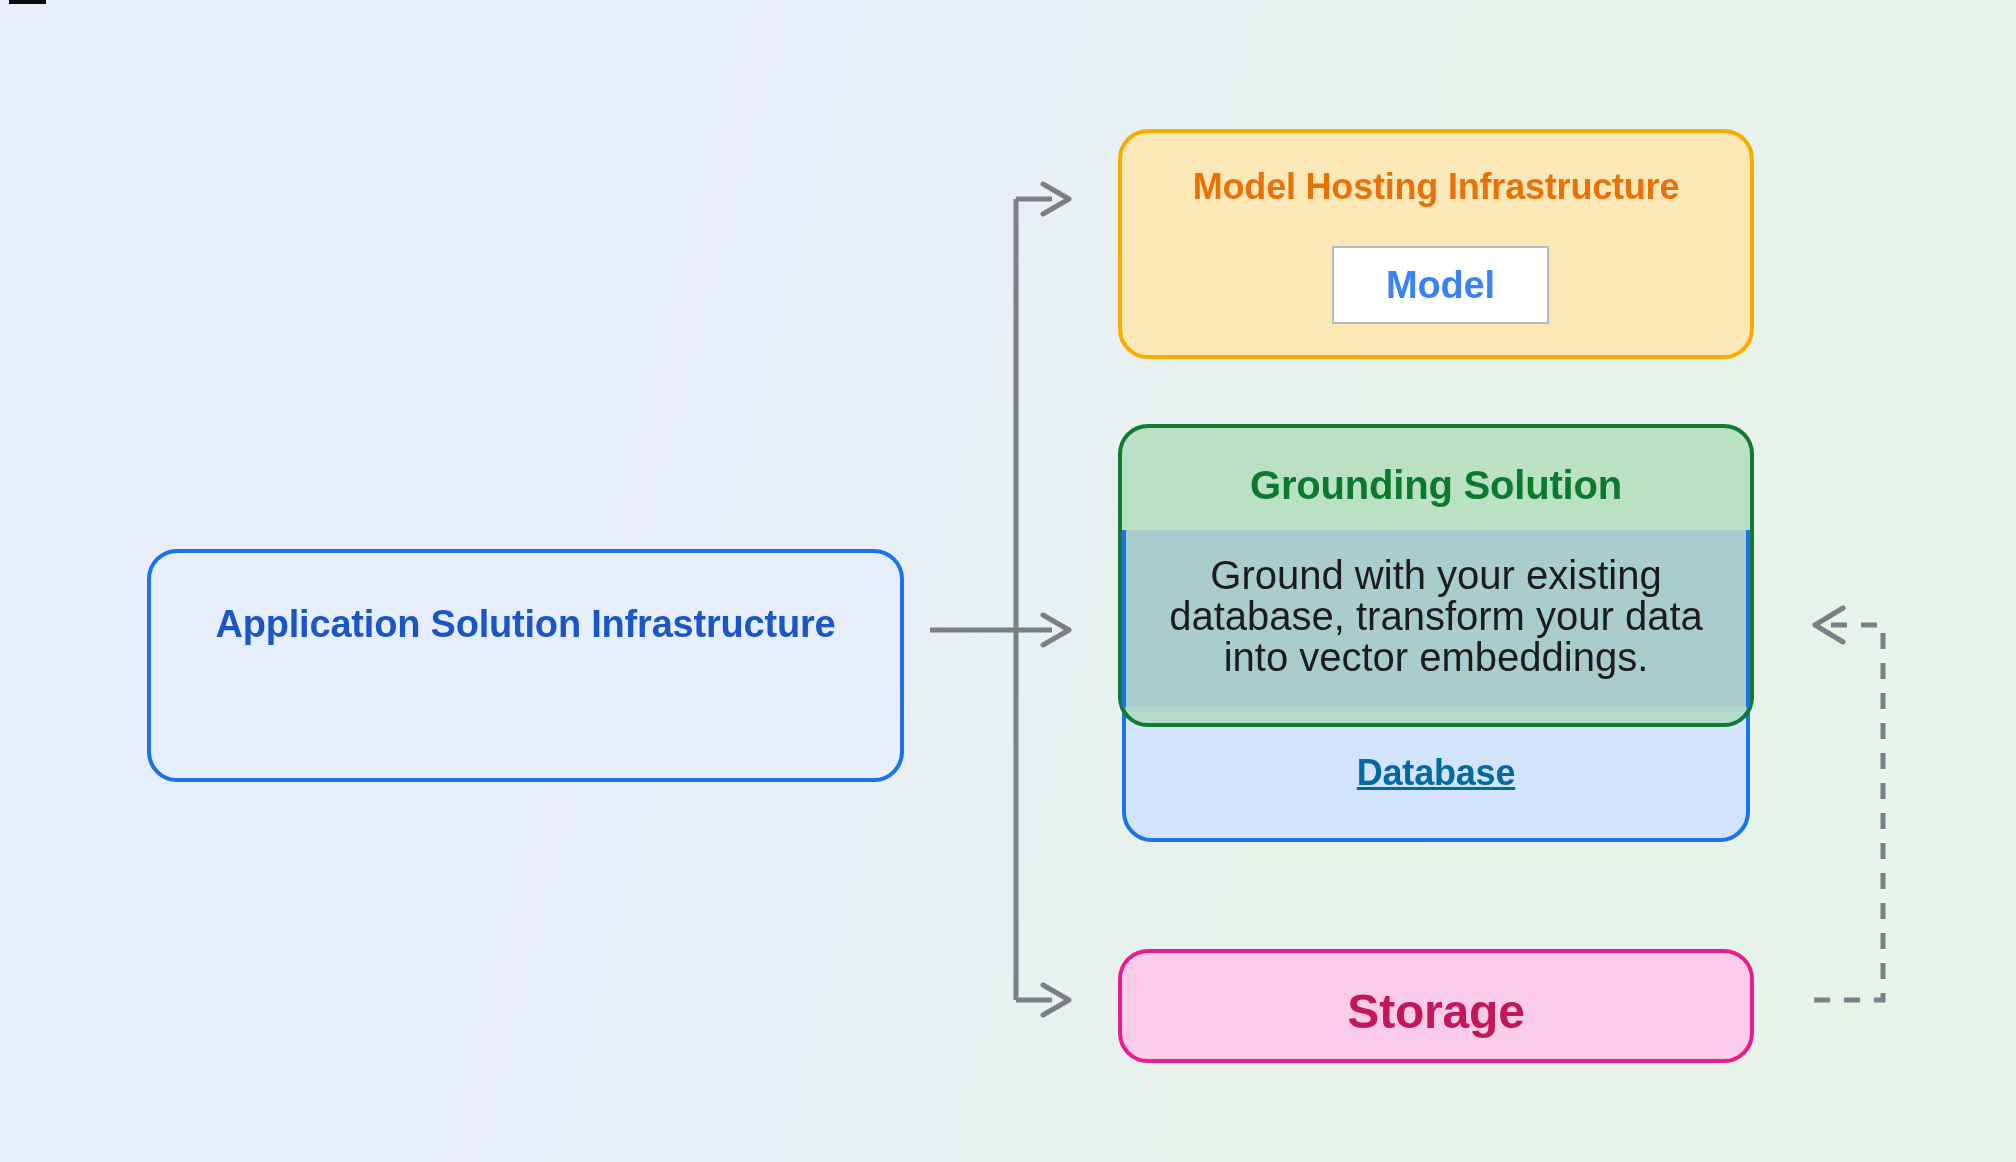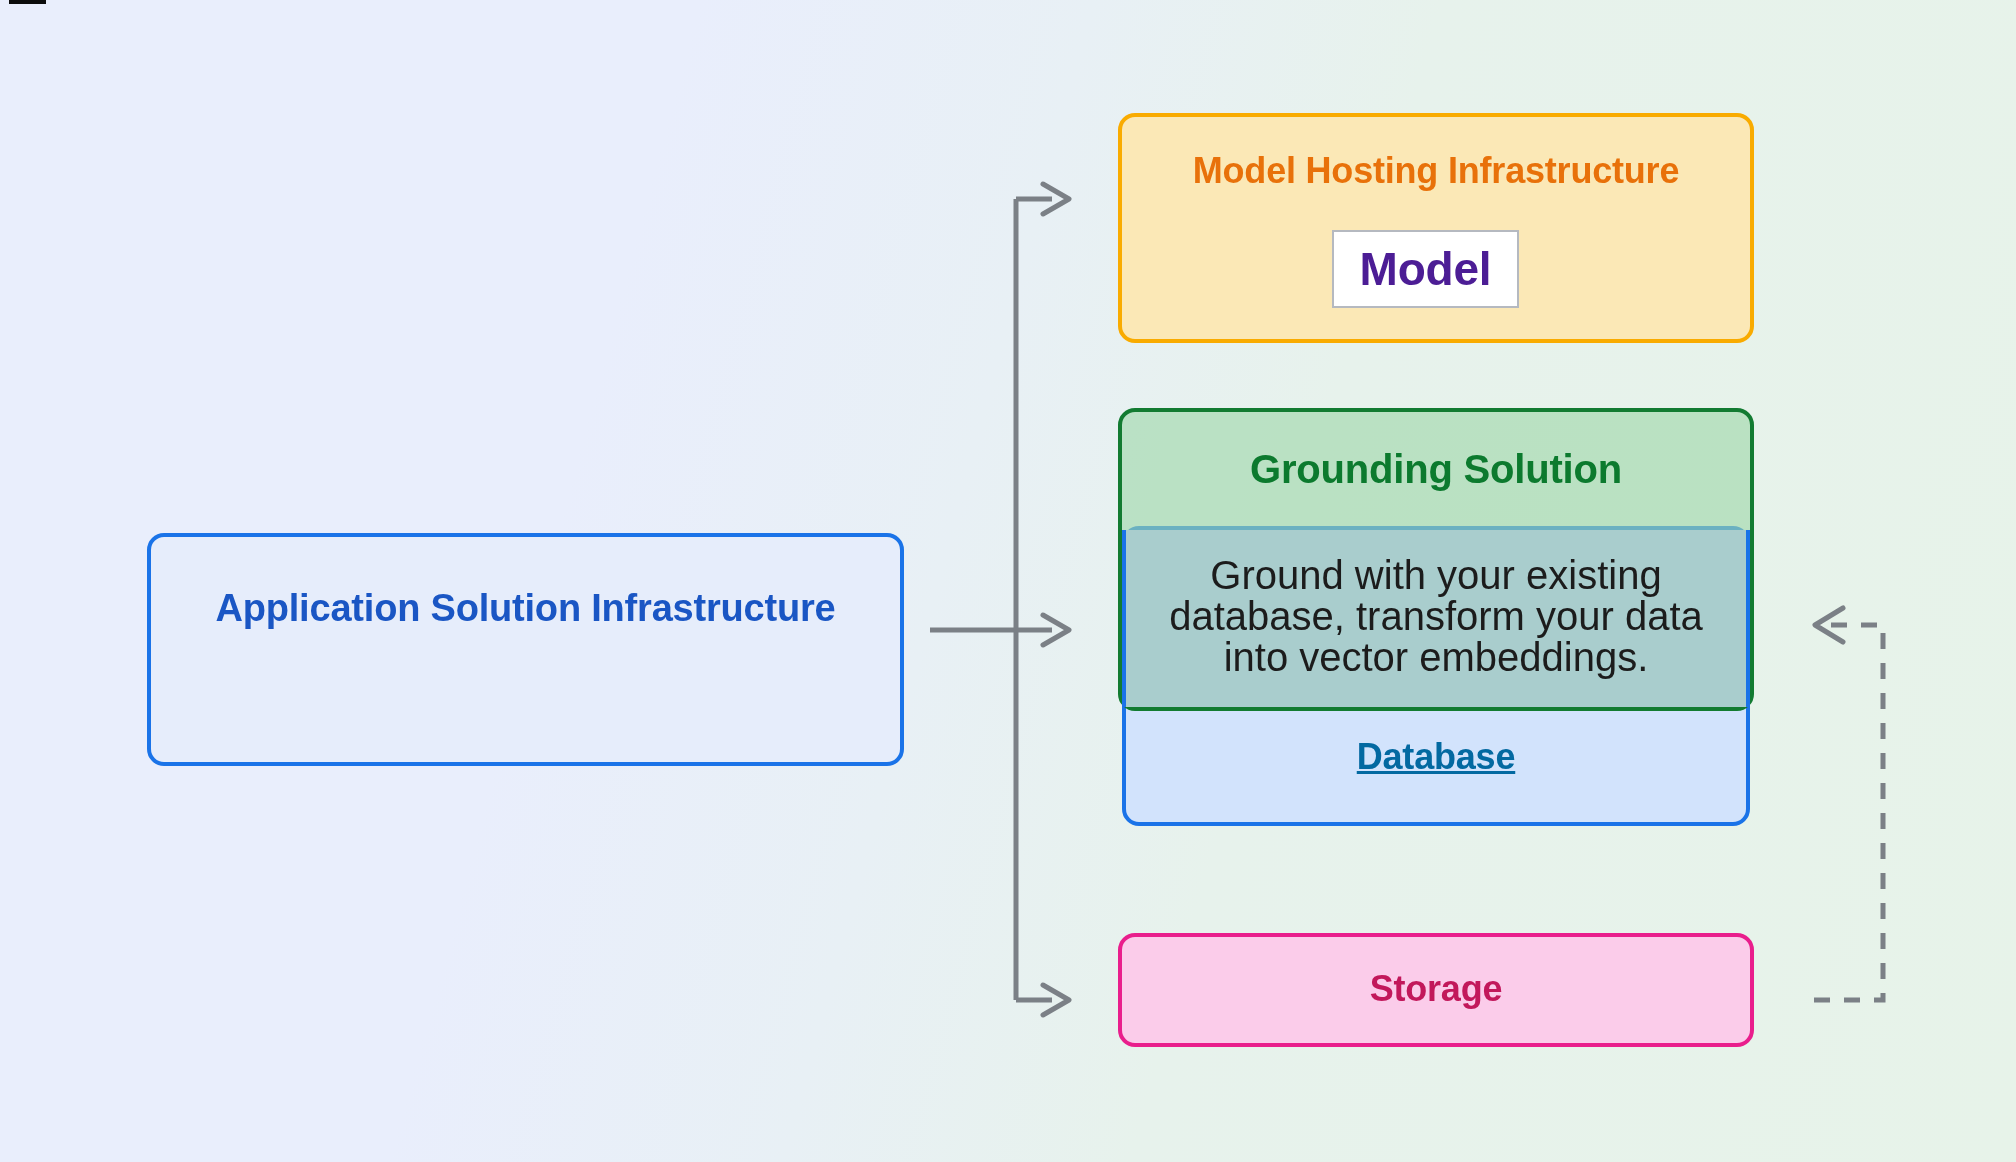--- a/index.html
+++ b/index.html
@@ -28,21 +28,22 @@
     left: 9px;
     top: 0px;
     width: 37px;
     height: 4px;
     background: #0c0c0c;
   }
 
   .node {
     position: absolute;
     box-sizing: border-box;
-    border-radius: 17px;
+    border-radius: 30px;
+    margin-top: 16px;
   }
   .node-title {
     position: absolute;
     left: 0;
     right: 0;
     text-align: center;
     font-weight: bold;
     letter-spacing: -0.2px;
     white-space: nowrap;
   }
@@ -91,24 +92,24 @@
     background: #fbe8b6;
   }
   #model-host .node-title {
     top: 33px;
     font-size: 36px;
     color: #e8710a;
   }
   #model-chip {
     left: 210px;
     top: 113px;
-    width: 187px;
+    width: 217px;
     height: 78px;
-    font-size: 46px;
-    color: #4c1d95;
+    font-size: 38px;
+    color: #3b82f6;
   }
 
   
   #grounding {
     left: 1118px;
     top: 408px;
     width: 636px;
     height: 303px;
     border: 4px solid #127b31;
     background: rgba(158, 214, 170, 0.62);
@@ -167,21 +168,21 @@
   #storage {
     left: 1118px;
     top: 933px;
     width: 636px;
     height: 114px;
     border: 4px solid #e91e8c;
     background: #fbccea;
   }
   #storage .node-title {
     top: 31px;
-    font-size: 36px;
+    font-size: 48px;
     color: #c2185b;
   }
 
   svg.wires {
     position: absolute;
     left: 0;
     top: 0;
     width: 2016px;
     height: 1162px;
     overflow: visible;

